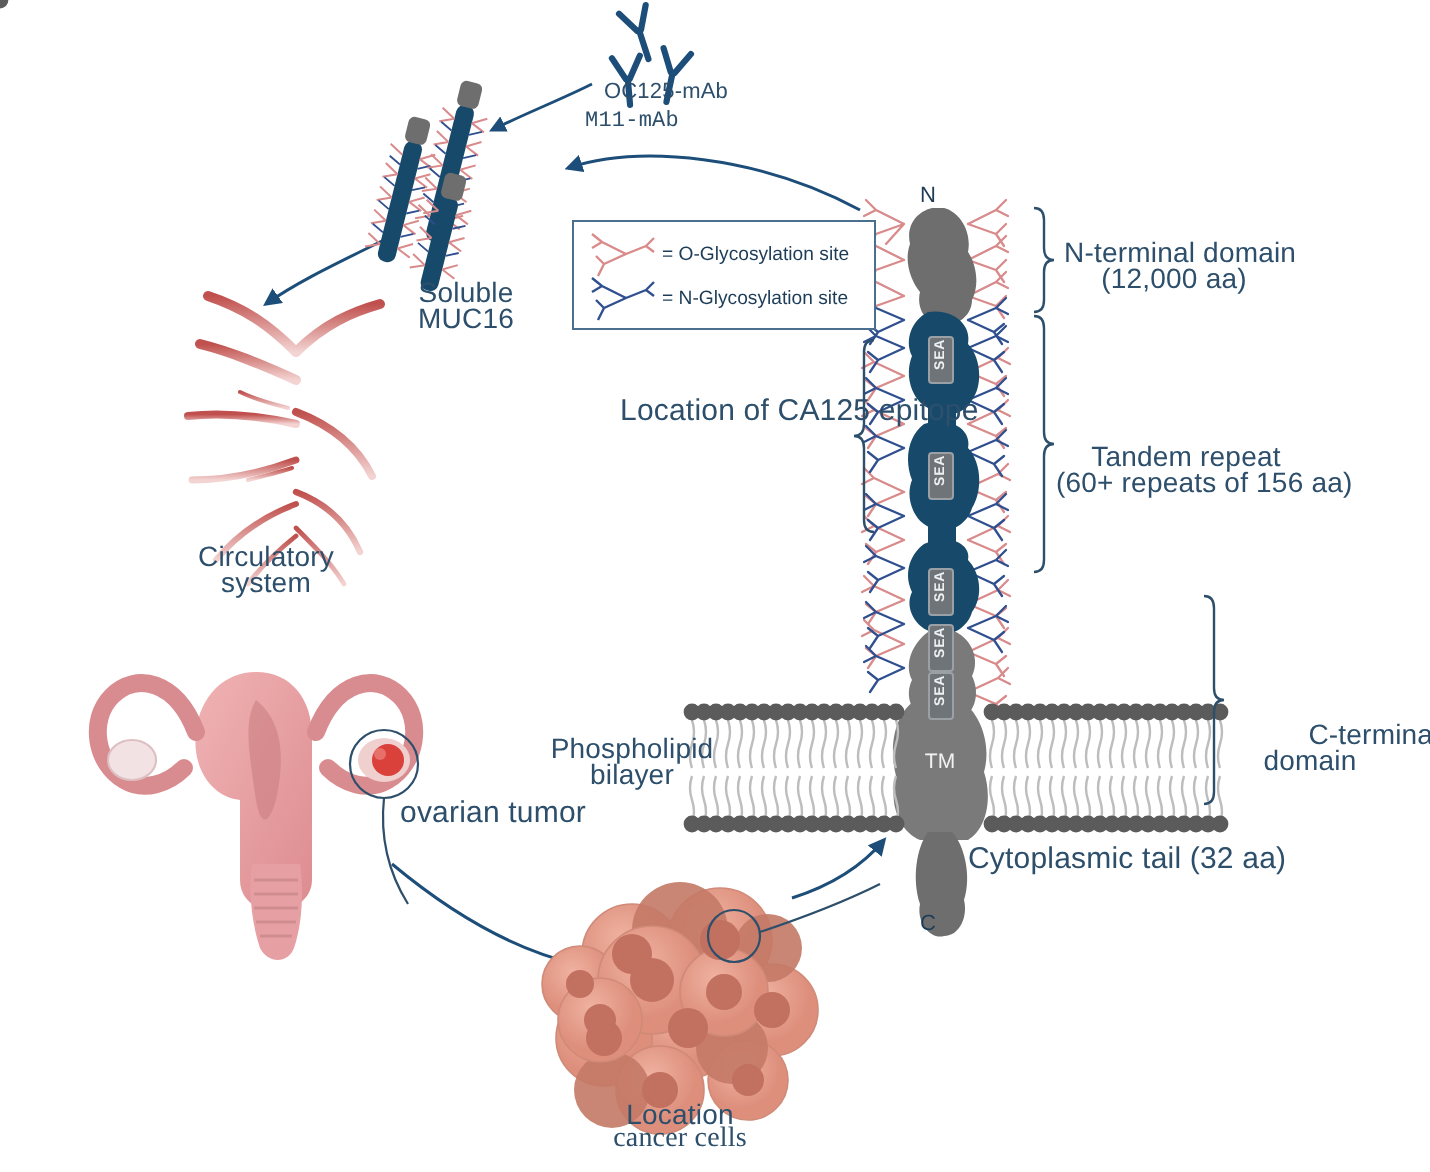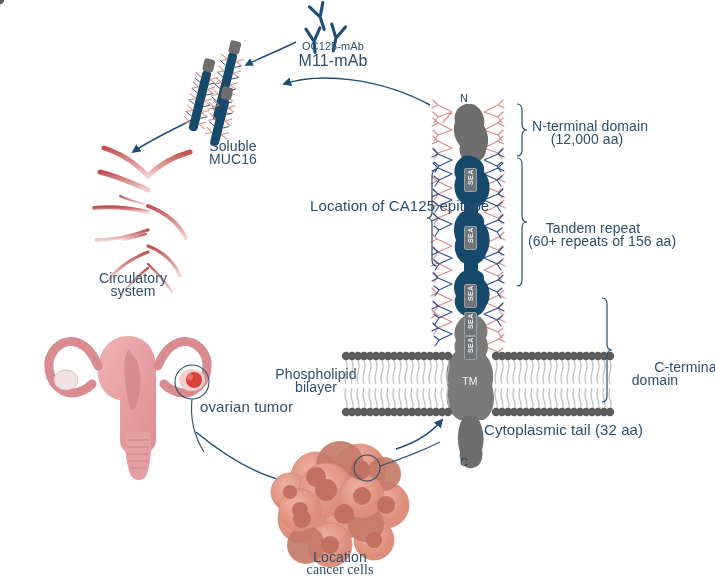--- a/index.html
+++ b/index.html
@@ -417,39 +417,51 @@
 
     <g fill="none" stroke="#2d4f6b" stroke-width="1.2">
       <path d="M517 104 q5 0 5 6 v14 q0 6 5 6 q-5 0 -5 6 v14 q0 6 -5 6"></path>
       <path d="M517 158 q5 0 5 6 v52 q0 6 5 6 q-5 0 -5 6 v52 q0 6 -5 6"></path>
       <path d="M602 298 q5 0 5 6 v40 q0 6 5 6 q-5 0 -5 6 v40 q0 6 -5 6"></path>
 
       <path d="M437 170 q-5 0 -5 6 v36 q0 6 -5 6 q5 0 5 6 v36 q0 6 5 6"></path>
     </g>
   </svg>
 
+  <div class="legendbox">
+    <svg width="150" height="53">
+      <g stroke="#d98a8a" stroke-width="1.2" fill="none" transform="translate(26,16)">
+        <path d="M0 0 l-12 -6 M-12 -6 l-5 -4 M-12 -6 l-5 3 M0 0 l-11 5 M-11 5 l-4 -4 M-11 5 l-3 6 M0 0 l10 -4 M10 -4 l4 -4 M10 -4 l4 3"></path>
+      </g>
+      <g stroke="#2f4f8f" stroke-width="1.2" fill="none" transform="translate(26,38)">
+        <path d="M0 0 l-12 -6 M-12 -6 l-5 -4 M-12 -6 l-5 3 M0 0 l-11 5 M-11 5 l-4 -4 M-11 5 l-3 6 M0 0 l10 -4 M10 -4 l4 -4 M10 -4 l4 3"></path>
+      </g>
+    </svg>
+    <div class="legrow" style="top:11px;">= O-Glycosylation site</div>
+    <div class="legrow" style="top:33px;">= N-Glycosylation site</div>
+  </div>
 
   <div class="sea" style="left:464px;top:168px;">
       <span>SEA</span>
     </div>
   <div class="sea" style="left:464px;top:226px;">
       <span>SEA</span>
     </div>
   <div class="sea" style="left:464px;top:284px;">
       <span>SEA</span>
     </div>
   <div class="sea" style="left:464px;top:312px;">
       <span>SEA</span>
     </div>
   <div class="sea" style="left:464px;top:336px;">
       <span>SEA</span>
     </div>
 
   <div class="lbl" style="left:295px;top:40px;width:76px;font-size:11px;">OC125-mAb</div>
-  <div class="lbl" style="left:295px;top:55px;width:76px;font-size:16px;">M11-mAb</div>
+  <div class="lbl" style="left:278px;top:55px;width:76px;font-size:11px;font-family:Liberation Mono, monospace;">M11-mAb</div>
 
   <div class="lbl" style="left:198px;top:140px;width:70px;">Soluble</div>
   <div class="lbl" style="left:198px;top:153px;width:70px;">MUC16</div>
 
   <div class="lbl" style="left:93px;top:272px;width:80px;">Circulatory</div>
   <div class="lbl" style="left:93px;top:285px;width:80px;">system</div>
 
   <div class="lbl small" style="left:200px;top:401px;width:90px;text-align:left;">ovarian tumor</div>
 
   <div class="lbl" style="left:300px;top:551px;width:80px;">Location</div>

